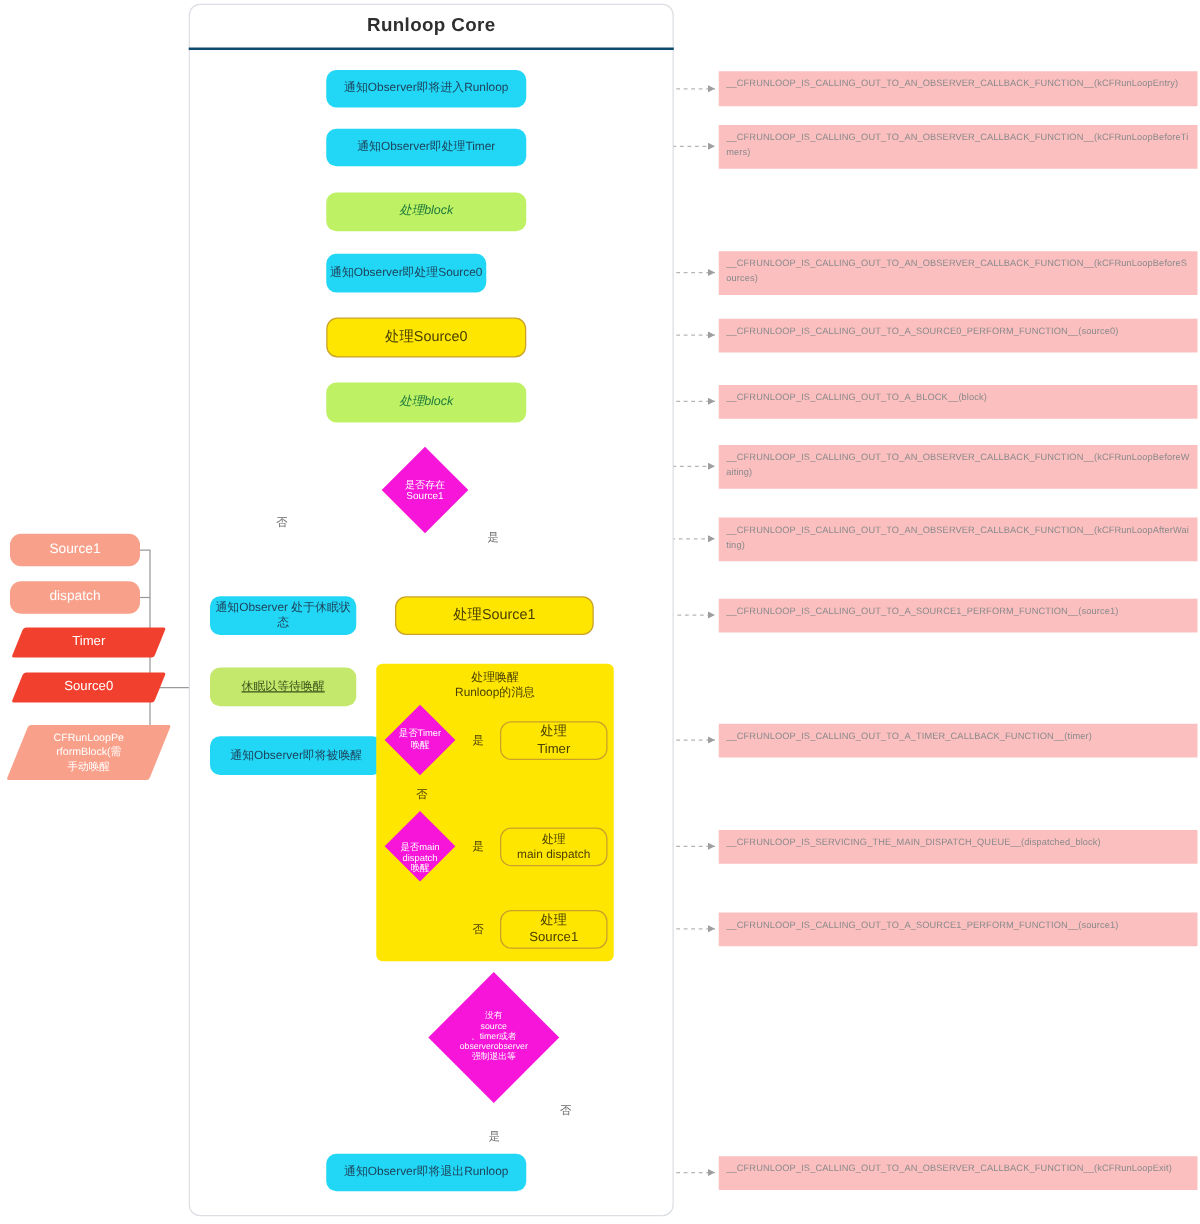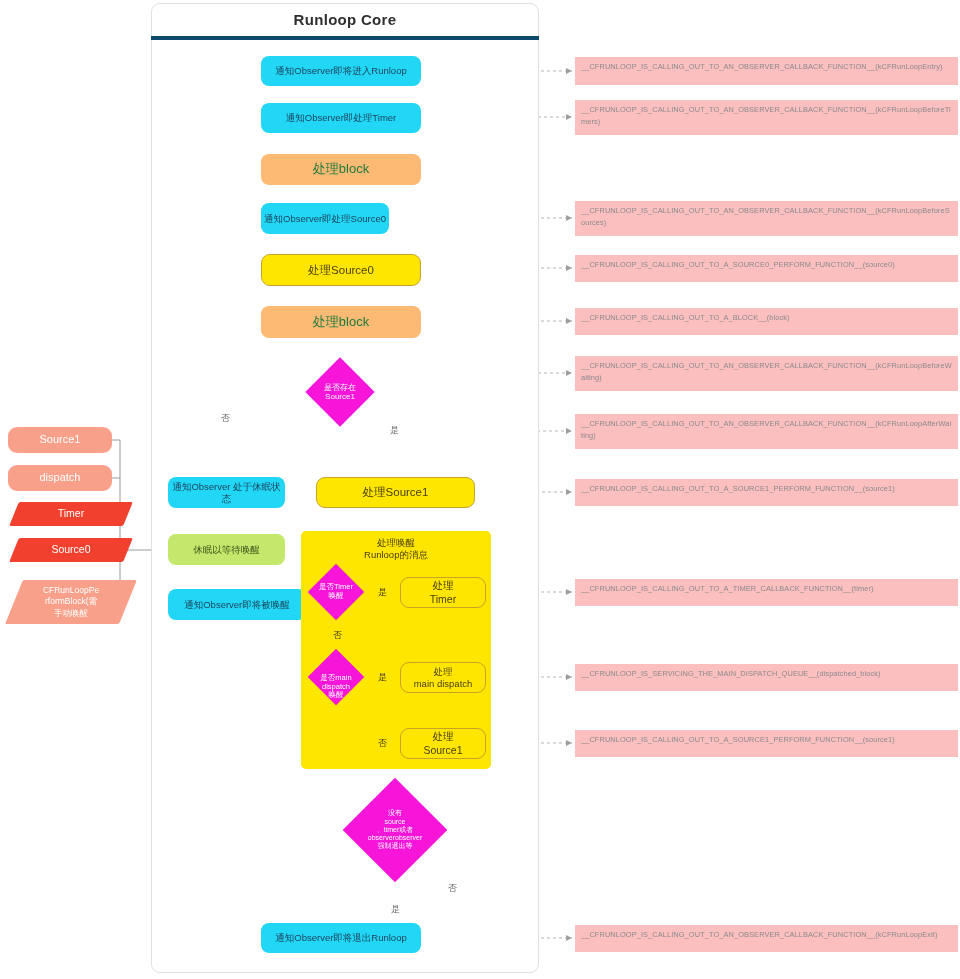--- a/index.html
+++ b/index.html
@@ -28,21 +28,21 @@
     width: 388px; height: 970px;
     border: 1px solid #dcdfe3;
     border-radius: 9px;
     background: #ffffff;
     box-sizing: border-box;
   }
   .core-header {
     position: absolute;
     left: 151px; top: 3px;
     width: 388px; height: 37px;
-    border-bottom: 4px solid #0c4a6e;
+    border-bottom: 2px solid #0c4a6e;
     box-sizing: border-box;
     display: flex;
     align-items: center;
     justify-content: center;
     font-size: 15px;
     font-weight: bold;
     color: #2f2f2f;
     letter-spacing: .3px;
   }
   
@@ -55,30 +55,32 @@
     text-align: center;
     line-height: 1.25;
   }
   .cyan {
     background: #22d7f5;
     border-radius: 8px;
     color: #1d3f58;
     font-size: 9.5px;
   }
   .green {
-    background: #fdba74;
+    background: #bef264;
     border-radius: 8px;
     color: #1f7a3c;
-    font-size: 13px;
+    font-size: 10px;
+    font-style: italic;
   }
   .green-dark {
     background: #c4e86b;
     border-radius: 8px;
     color: #39521a;
     font-size: 9.5px;
+    text-decoration: underline;
   }
   .yellow {
     background: #ffe600;
     border: 1.4px solid #c9a227;
     border-radius: 9px;
     color: #4a4000;
     font-size: 11.5px;
   }
   .yellow-sm {
     background: #ffe600;

